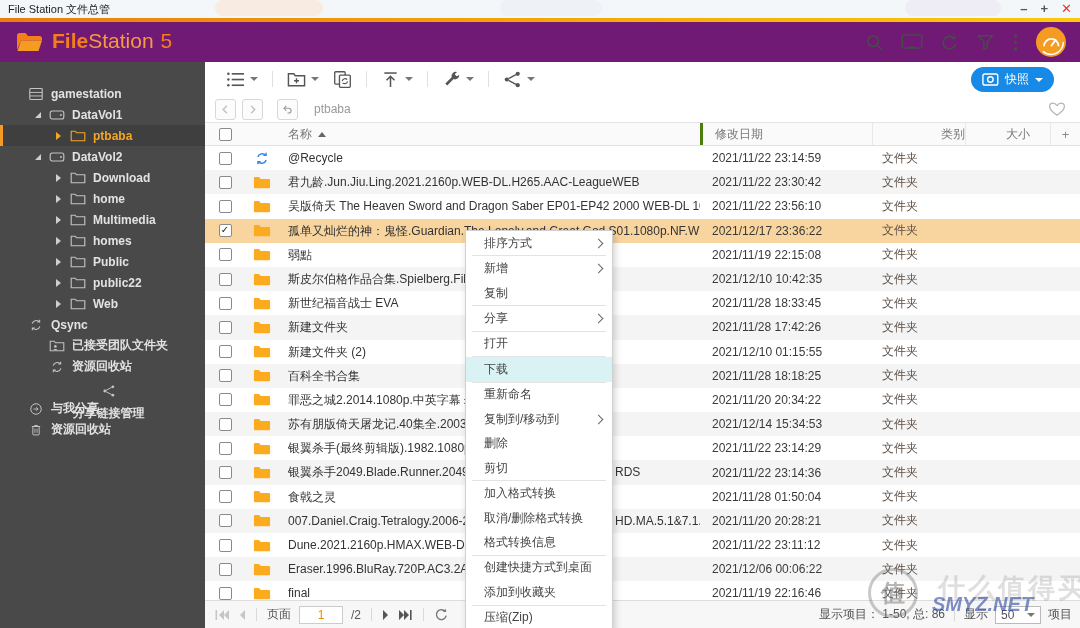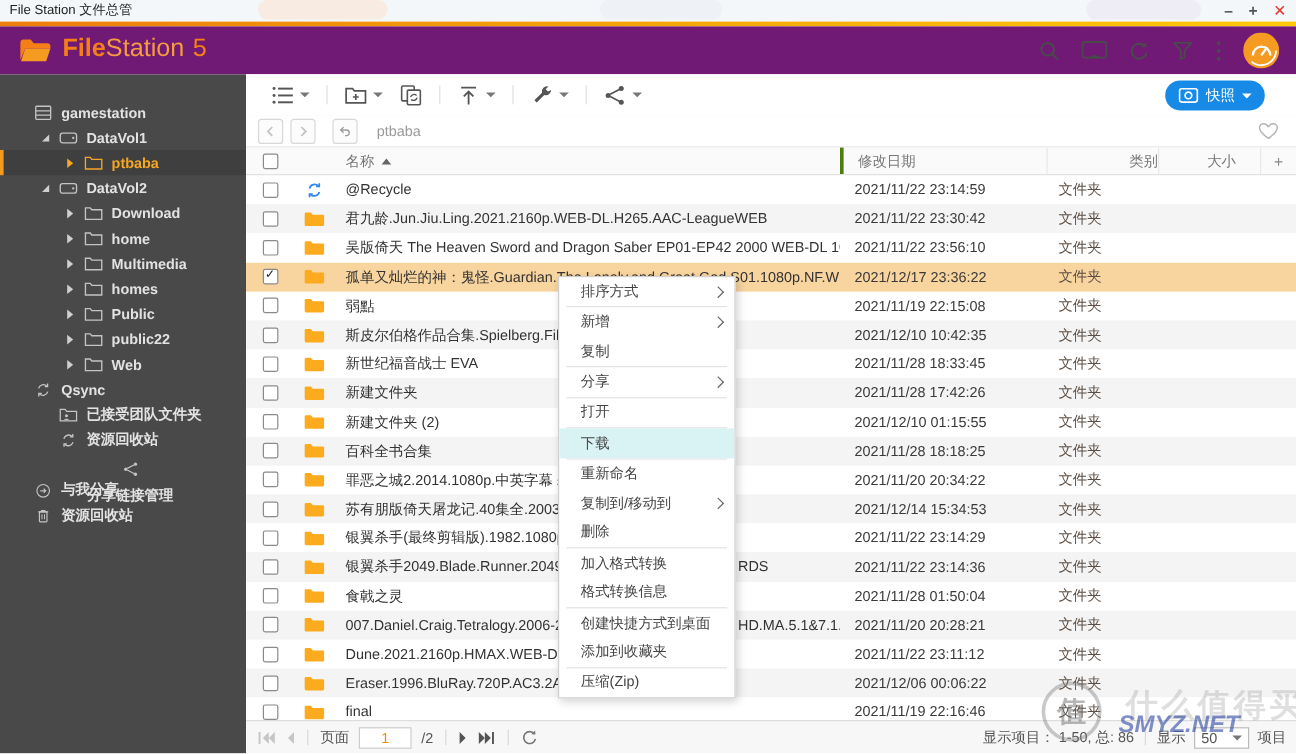--- a/index.html
+++ b/index.html
@@ -856,23 +856,29 @@
       <div class="cm-item">
         <span>重新命名</span>
       </div>
       <div class="cm-item">
         <span>复制到/移动到</span>
         <span class="cm-chevron"></span>
       </div>
       <div class="cm-item">
         <span>删除</span>
       </div>
+      <div class="cm-item">
+        <span>剪切</span>
+      </div>
       <div class="cm-sep"></div>
       <div class="cm-item">
         <span>加入格式转换</span>
+      </div>
+      <div class="cm-item">
+        <span>取消/删除格式转换</span>
       </div>
       <div class="cm-item">
         <span>格式转换信息</span>
       </div>
       <div class="cm-sep"></div>
       <div class="cm-item">
         <span>创建快捷方式到桌面</span>
       </div>
       <div class="cm-item">
         <span>添加到收藏夹</span>

